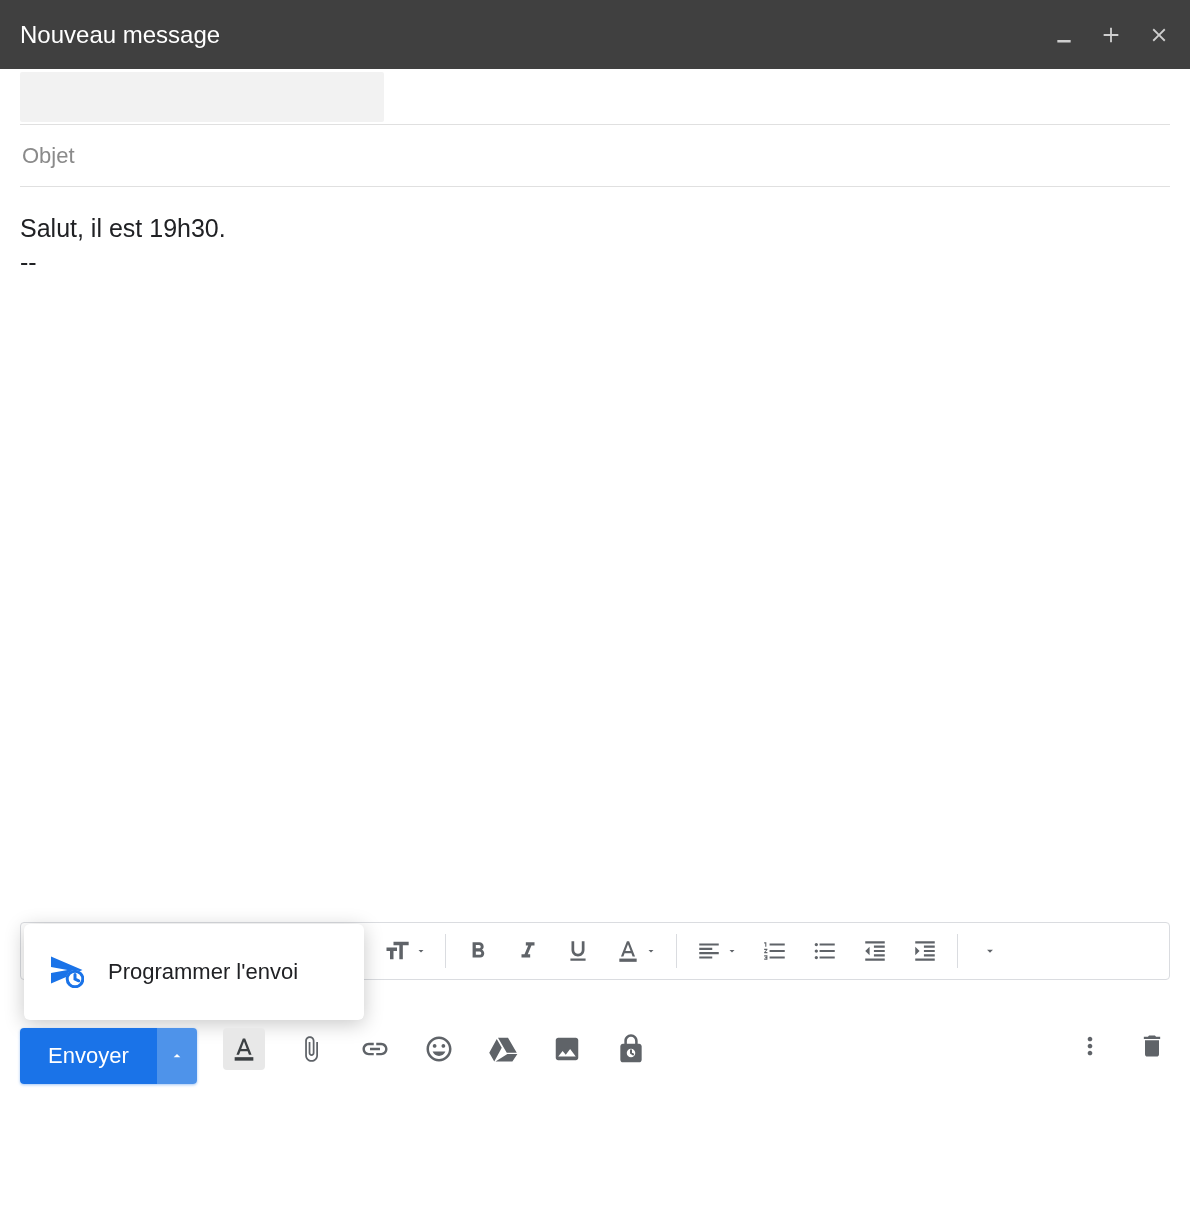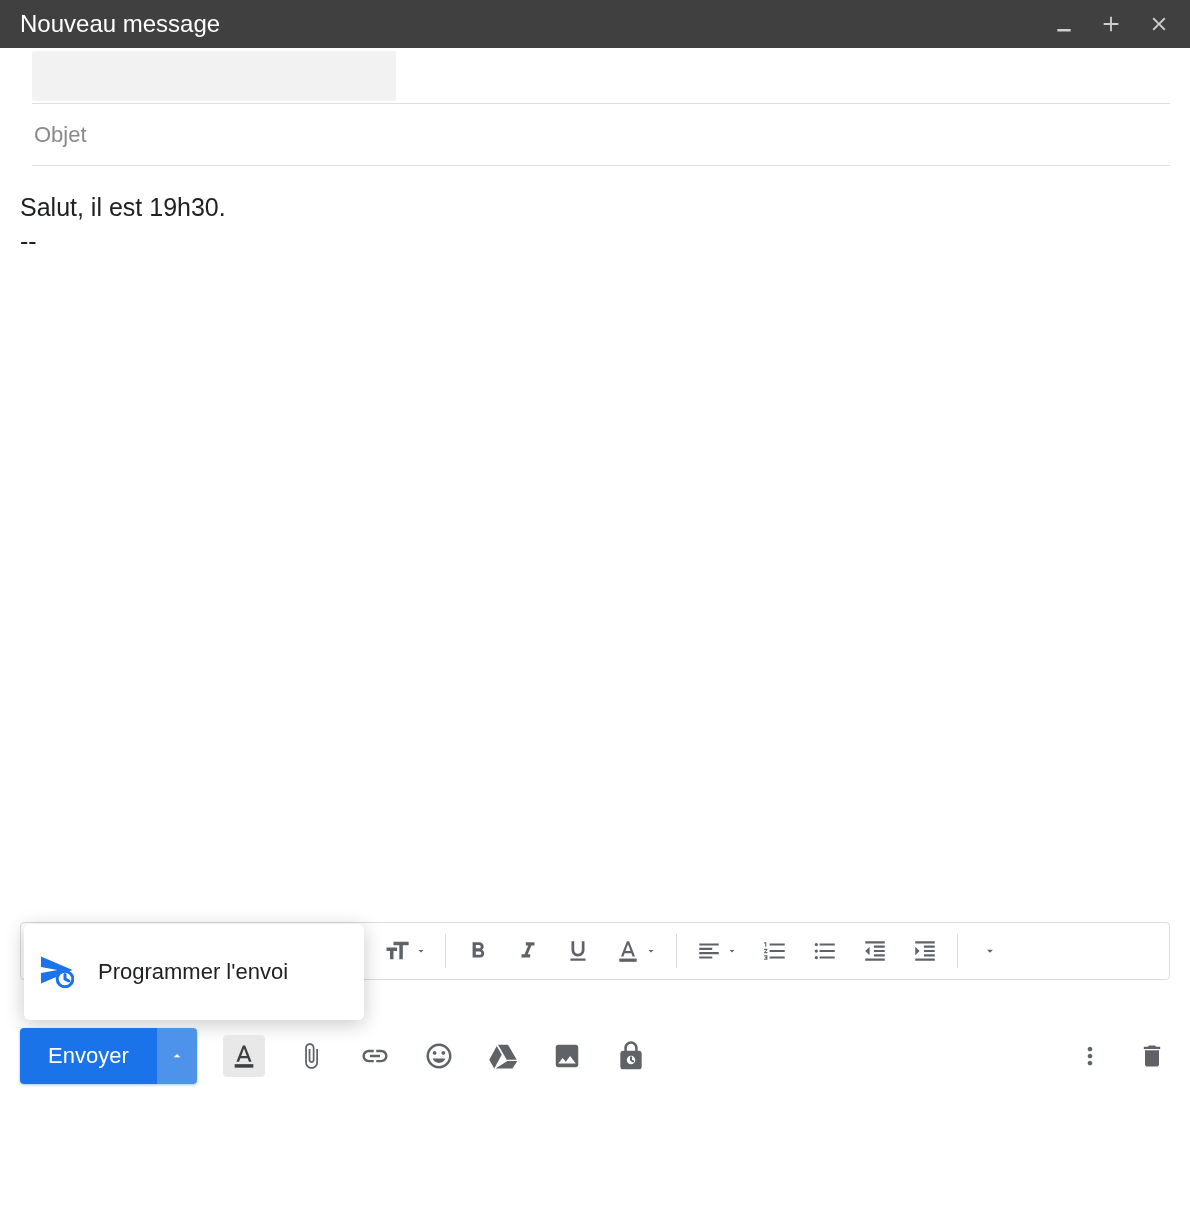--- a/index.html
+++ b/index.html
@@ -2,32 +2,32 @@
 <html><head>
 <meta charset="utf-8">
 <style>
   * { box-sizing: border-box; }
   html, body { margin: 0; padding: 0; font-family: Arial, Helvetica, sans-serif; }
   body { width: 1190px; height: 1206px; background: #fff; position: relative; }
 
   .titlebar {
     background: #404040;
     color: #fff;
-    height: 48px;
+    height: 69px;
     display: flex;
     align-items: center;
     padding: 0 20px;
     justify-content: space-between;
   }
   .titlebar .title { font-size: 24px; font-weight: 400; }
   .titlebar .controls { display: flex; gap: 26px; align-items: center; }
   .titlebar .controls span { cursor: pointer; display: inline-flex; }
   .titlebar svg { fill: #cfcfcf; }
 
-  .fields { padding: 0 20px; margin-left: 12px; }
+  .fields { padding: 0 20px; }
   .to-field {
     height: 56px;
     display: flex;
     align-items: center;
     border-bottom: 1px solid #e0e0e0;
   }
   .to-field .chip {
     width: 364px;
     height: 50px;
     background: #f2f2f2;
@@ -95,34 +95,34 @@
     position: absolute;
     left: 24px;
     top: 924px;
     width: 340px;
     height: 96px;
     background: #fff;
     border-radius: 6px;
     box-shadow: 0 4px 20px rgba(0,0,0,0.22);
     display: flex;
     align-items: center;
-    padding: 0 14px;
+    padding: 0 24px;
     gap: 24px;
     cursor: pointer;
   }
   .schedule-pop .label { font-size: 22px; color: #202124; }
 
   
   .bottom-bar {
     position: absolute;
     left: 20px; right: 20px;
     top: 1028px;
     height: 56px;
     display: flex;
-    align-items: center;
+    align-items: flex-start;
   }
   .send-group {
     display: flex;
     height: 56px;
     border-radius: 4px;
     overflow: hidden;
     box-shadow: 0 1px 3px rgba(26,115,232,0.4);
   }
   .send-btn {
     background: #1a73e8;

